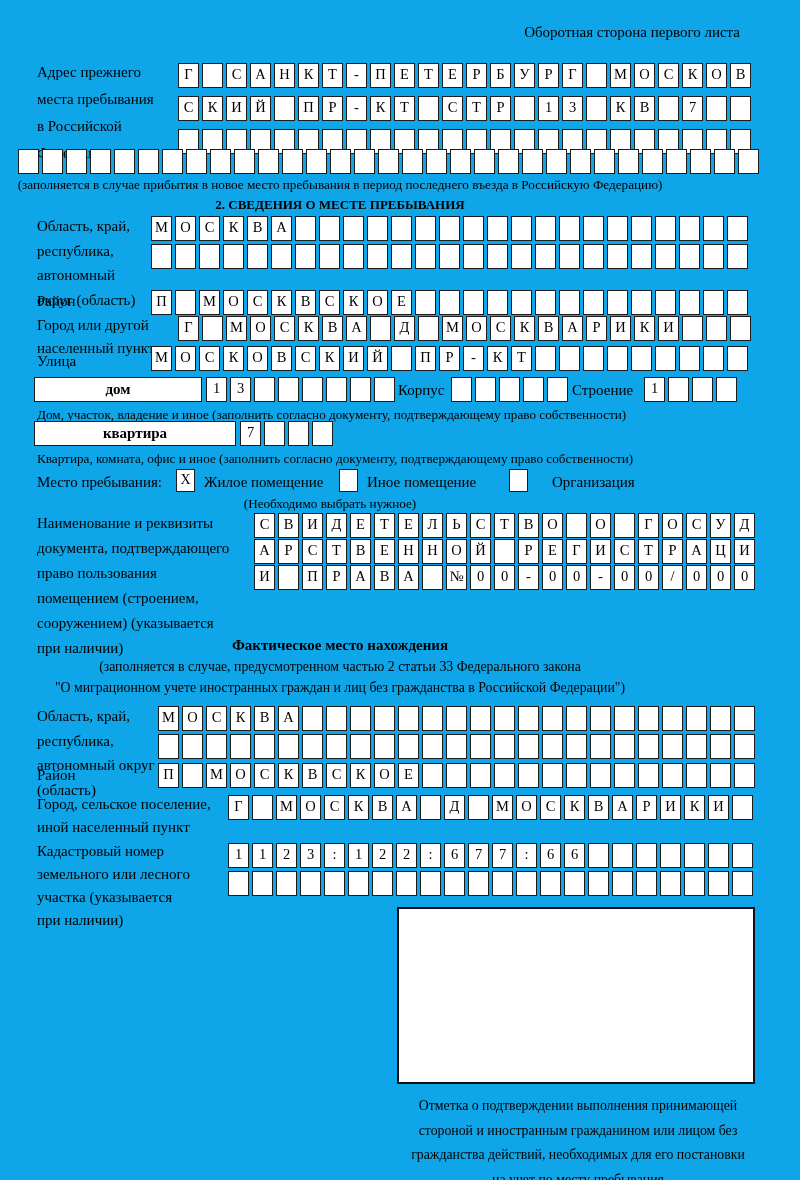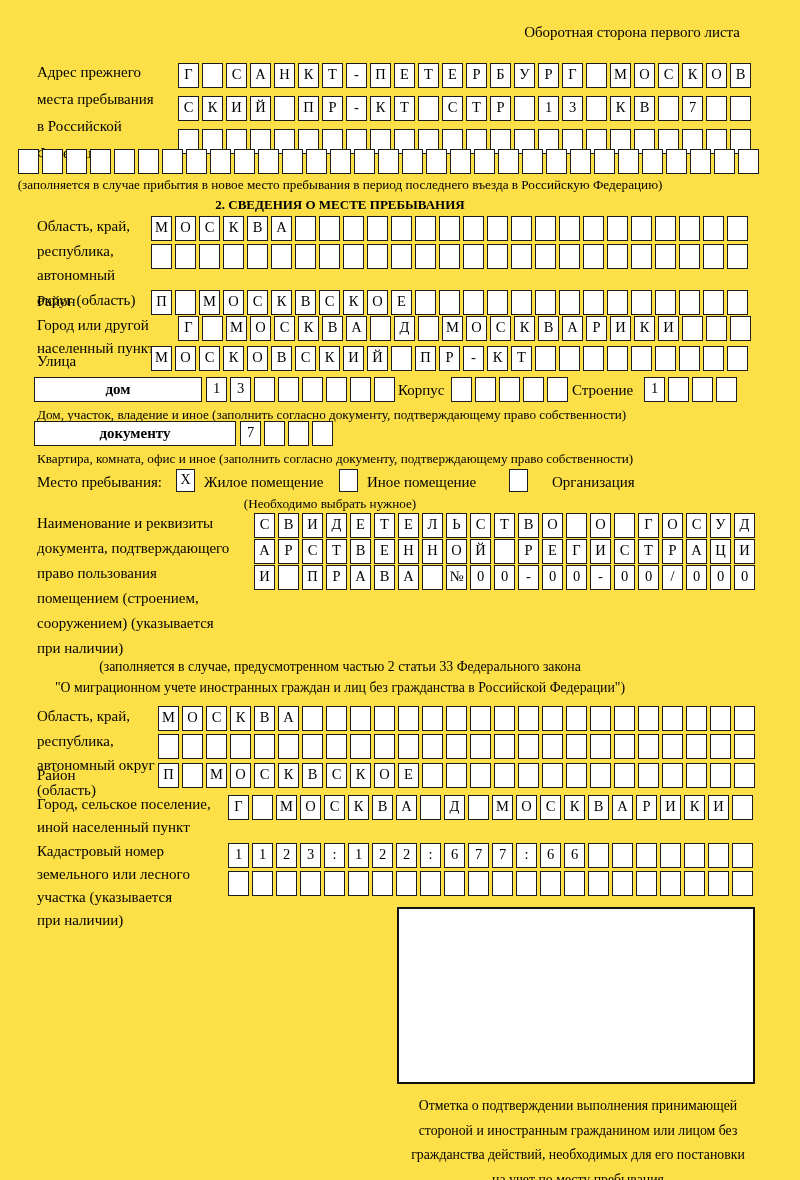--- a/index.html
+++ b/index.html
@@ -1,16 +1,16 @@
 <!DOCTYPE html>
 <html><head>
 <meta charset="utf-8">
 <style>
   html,body{margin:0;padding:0;background:#fff;}
-  .page{position:relative;width:800px;height:1180px;background:#fde047;color:#000;
+  .page{position:relative;width:800px;height:1180px;background:#0ea5e9;color:#000;
         font-family:"Liberation Serif",serif;overflow:hidden;}
   .t{position:absolute;font-size:15px;line-height:24px;white-space:pre-line;}
   .cap{position:absolute;font-size:13.2px;line-height:18px;white-space:pre-line;}
   .c{left:0;width:680px;text-align:center;}
   .b{font-weight:bold;}
   .cellrow{position:absolute;display:flex;gap:3px;}
   .cell{flex:none;width:21px;height:25px;box-sizing:border-box;border:1.6px solid #1c1c1c;
         background:#fff;font-size:14.5px;line-height:21px;text-align:center;}
   .wbox{position:absolute;height:25px;box-sizing:border-box;border:1.6px solid #1c1c1c;
         font-size:15px;line-height:22px;text-align:center;background:#fff;font-weight:bold;}
@@ -311,21 +311,21 @@
     </div>
   <div class="t" style="left:572px;top:378px;">Строение</div>
   <div class="cellrow" style="left:644px;top:377px;">
       <span class="cell">1</span>
       <span class="cell"></span>
       <span class="cell"></span>
       <span class="cell"></span>
     </div>
   <div class="cap" style="left:37px;top:406px;">Дом, участок, владение и иное (заполнить согласно документу, подтверждающему право собственности)</div>
 
-  <div class="wbox" style="left:34px;top:421px;width:202px;">документу</div>
+  <div class="wbox" style="left:34px;top:421px;width:202px;">квартира</div>
   <div class="cellrow" style="left:240px;top:421px;">
       <span class="cell">7</span>
       <span class="cell"></span>
       <span class="cell"></span>
       <span class="cell"></span>
     </div>
   <div class="cap" style="left:37px;top:450px;">Квартира, комната, офис и иное (заполнить согласно документу, подтверждающему право собственности)</div>
 
   <div class="t" style="left:37px;top:470px;">Место пребывания:</div>
   <div class="chk" style="left:176px;top:469px;">X</div>
@@ -405,20 +405,21 @@
       <span class="cell">0</span>
       <span class="cell">-</span>
       <span class="cell">0</span>
       <span class="cell">0</span>
       <span class="cell">/</span>
       <span class="cell">0</span>
       <span class="cell">0</span>
       <span class="cell">0</span>
     </div>
 
+  <div class="t b c" style="top:633px;">Фактическое место нахождения</div>
   <div class="cap c" style="top:658px;font-size:13.8px;">(заполняется в случае, предусмотренном частью 2 статьи 33 Федерального закона</div>
   <div class="cap c" style="top:679px;font-size:13.8px;">"О миграционном учете иностранных граждан и лиц без гражданства в Российской Федерации")</div>
 
   <div class="t" style="left:37px;top:704px;line-height:24.5px;width:135px;">Область, край,
 республика,
 автономный округ
 (область)</div>
   <div class="cellrow" style="left:158px;top:706px;">
       <span class="cell">М</span>
       <span class="cell">О</span>

